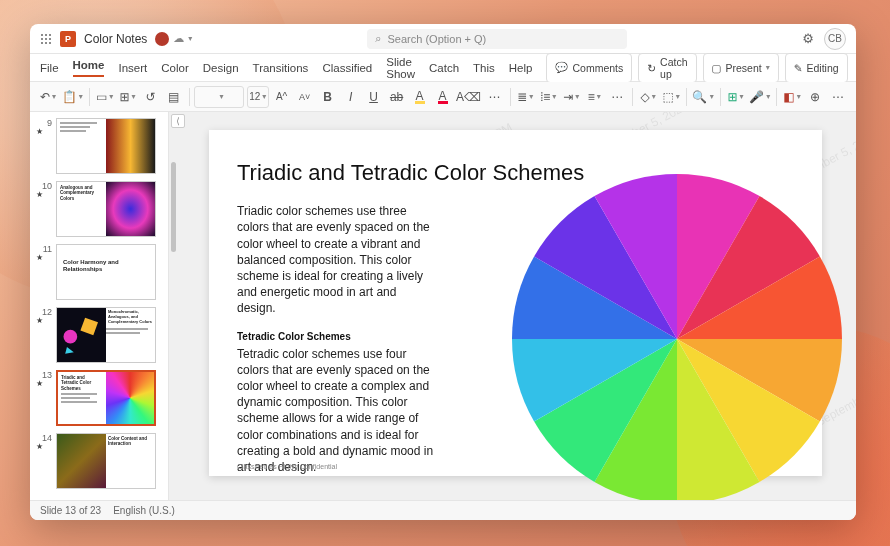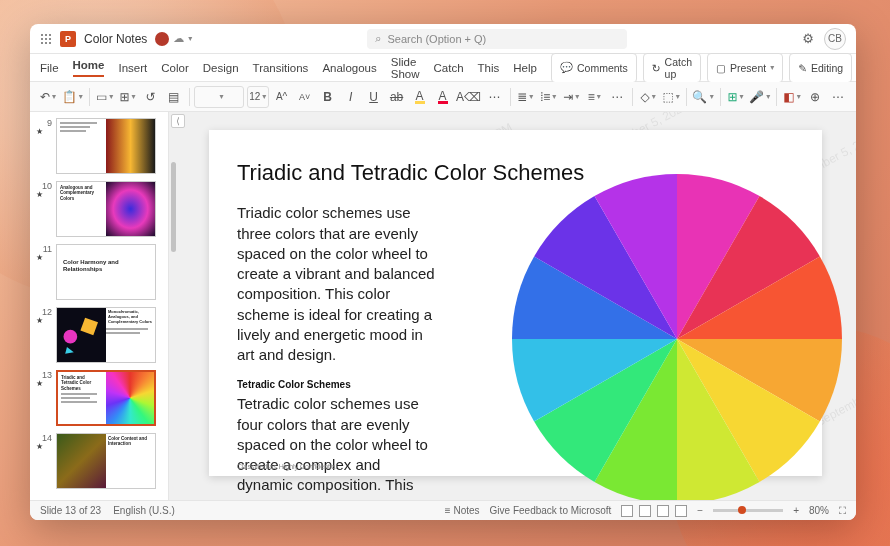--- a/index.html
+++ b/index.html
@@ -88,21 +88,21 @@
     .canvas-scroll-track { position:absolute; left:2px; top:10px; bottom:10px; width:6px; }
     .canvas-scroll-thumb { position:absolute; left:0; top:40px; width:5px; height:90px;
        background:#c2c2c2; border-radius:3px;}
     .collapse-btn { position:absolute; top:2px; left:2px; width:14px; height:14px;
        border:1px solid #ccc; background:#fff; border-radius:2px; font-size:9px; color:#888;
        display:flex; align-items:center; justify-content:center;}
     .slide { position:absolute; left:40px; top:18px; width:613px; height:346px; background:#fff;
       box-shadow:0 2px 8px rgba(0,0,0,.15); padding:30px 28px; }
     .slide-title { font-size:22px; font-weight:400; color:#111; line-height:1.15; margin-bottom:18px; }
     .slide-sub { font-size:10px; font-weight:700; color:#111; margin-bottom:4px;}
-    .slide-body { font-size:15px; color:#222; line-height:1.35; margin-bottom:14px; width:200px;}
+    .slide-body { font-size:12px; color:#222; line-height:1.35; margin-bottom:14px; width:200px;}
     .classification { position:absolute; left:28px; bottom:6px; font-size:7px; color:#888;}
     .color-wheel { position:absolute; right:-20px; top:44px; width:330px; height:330px; }
 
     
     .statusbar { height:20px; border-top:1px solid #e5e5e5; display:flex; align-items:center;
       padding:0 10px; font-size:10px; color:#666; gap:12px; background:#f7f7f7;}
     .statusbar .right { margin-left:auto; display:flex; align-items:center; gap:10px;}
     .zoom-slider { width:70px; height:3px; background:#ccc; position:relative; }
     .zoom-slider::after { content:''; position:absolute; left:35%; top:-3px; width:8px; height:8px;
        background:#d24b1f; border-radius:50%; }
@@ -151,21 +151,21 @@
     </div>
   </div>
 
   <div class="menubar">
     <span class="item">File</span>
     <span class="item active">Home</span>
     <span class="item">Insert</span>
     <span class="item">Color</span>
     <span class="item">Design</span>
     <span class="item">Transitions</span>
-    <span class="item">Analogous</span>
+    <span class="item">Classified</span>
     <span class="item">Slide Show</span>
     <span class="item">Catch</span>
     <span class="item">This</span>
     <span class="item">Help</span>
     <div class="right-actions">
       <div class="pill">
           <span>💬</span>
           <span>Comments</span>
         </div>
       <div class="pill">
@@ -363,30 +363,15 @@
             <path d="M0 0 L86.6 -50 A100 100 0 0 1 100 0 Z" fill="#f75533"></path>
           </g>
         </svg>
       </div>
     </div>
   </div>
 
   <div class="statusbar">
     <span>Slide 13 of 23</span>
     <span>English (U.S.)</span>
-    <div class="right">
-      <span>≡ <span>Notes</span></span>
-      <span>Give Feedback to Microsoft</span>
-      <div class="view-icons">
-        <div class="vicon"></div>
-        <div class="vicon"></div>
-        <div class="vicon"></div>
-        <div class="vicon"></div>
-      </div>
-      <span>−</span>
-      <div class="zoom-slider"></div>
-      <span>+</span>
-      <span>80%</span>
-      <span>⛶</span>
-    </div>
   </div>
 
 </div>
 
 </body></html>

